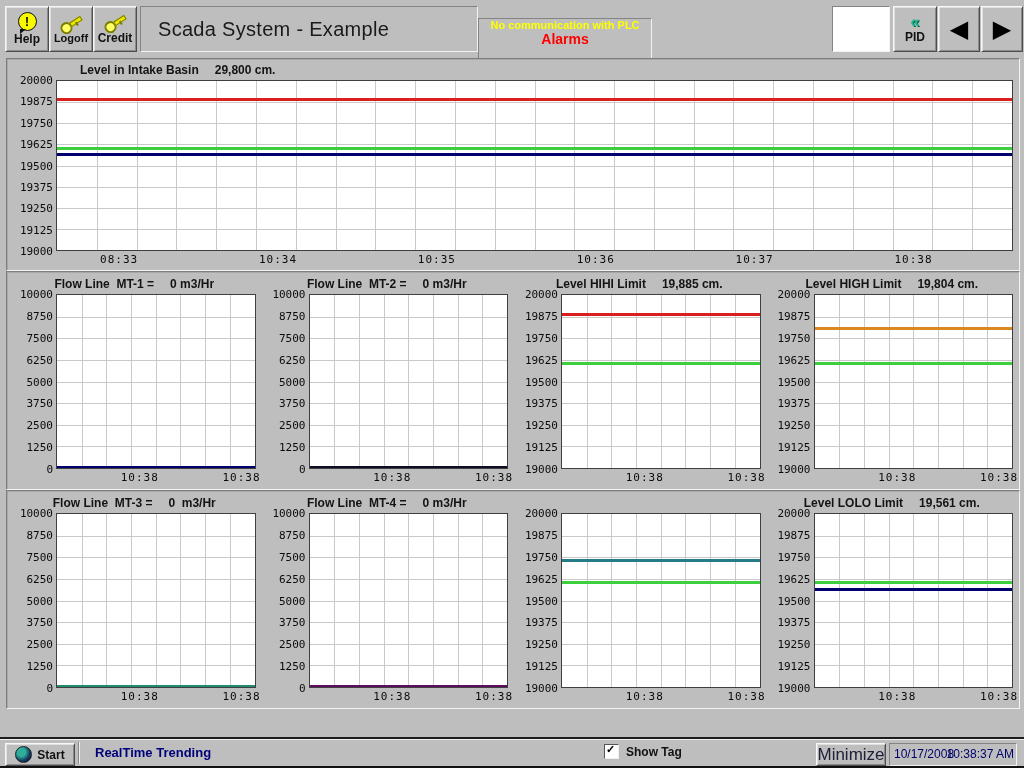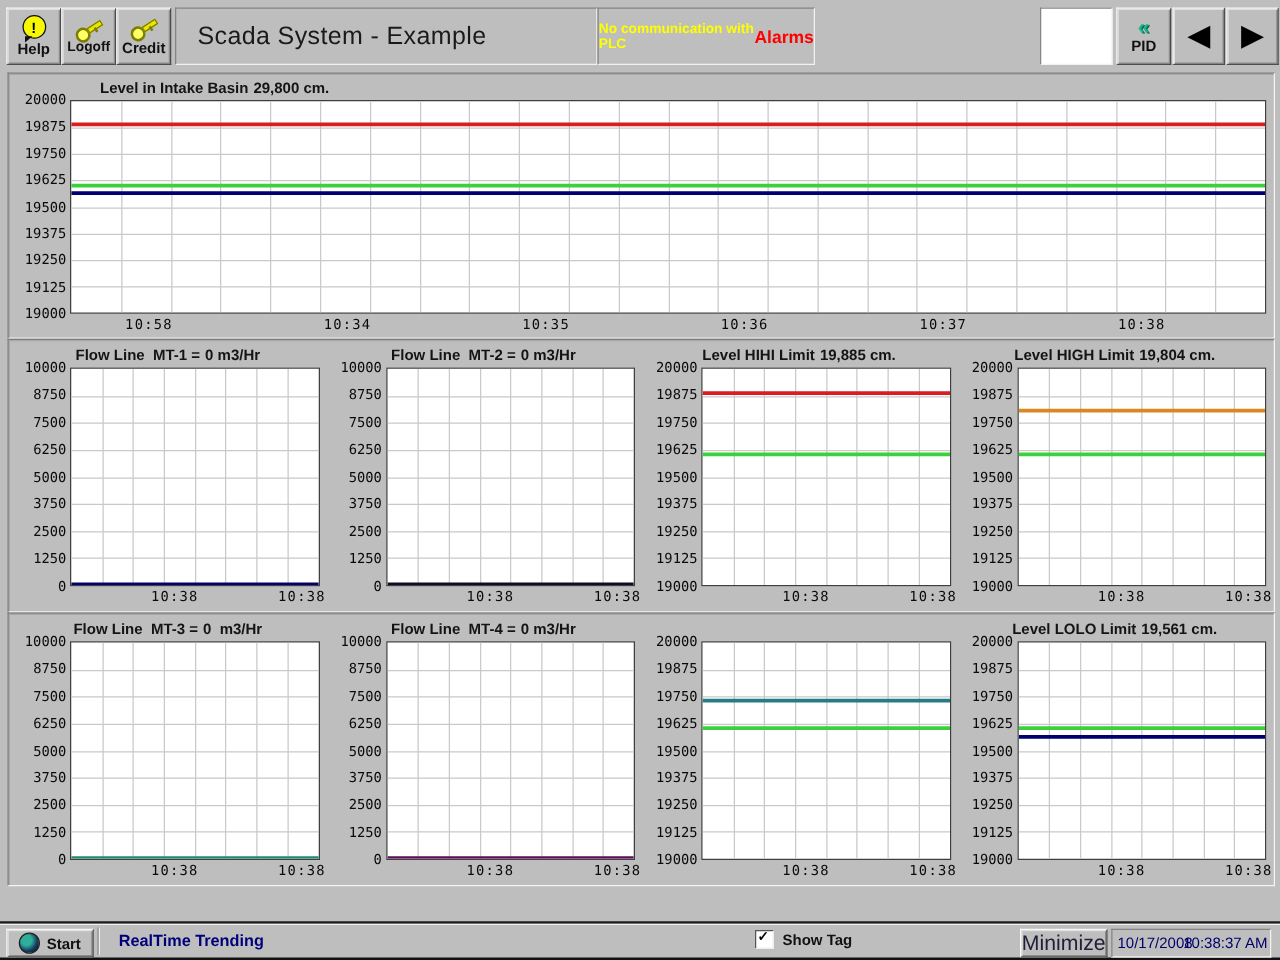--- a/index.html
+++ b/index.html
@@ -20,21 +20,21 @@
   .btn-logoff .lbl{font-size:11px;}
   .btn-credit{left:93px;width:42px;}
   .help-icon{position:relative;width:17px;height:17px;background:#f8f800;border:1px solid #111;border-radius:50%;display:flex;align-items:center;justify-content:center;font-weight:bold;font-size:12px;color:#000;}
   .help-icon:after{content:"";position:absolute;left:1px;bottom:-4px;width:0;height:0;border-left:6px solid #111;border-bottom:5px solid transparent;}
   .key-icon{position:relative;width:24px;height:14px;transform:rotate(-33deg);margin-top:3px;}
   .key-ring{position:absolute;left:0;top:2px;width:8px;height:8px;border:2px solid #7c7c00;border-radius:50%;background:#ffff66;}
   .key-stem{position:absolute;left:11px;top:5px;width:11px;height:3px;background:#e8e800;border:1px solid #7c7c00;}
   .key-tooth{position:absolute;left:16px;top:8px;width:2px;height:4px;background:#7c7c00;}
   .title-panel{position:absolute;left:140px;top:6px;width:336px;height:44px;display:flex;align-items:center;}
   .title-panel .app-title{font-size:20px;color:#1a1a1a;padding-left:17px;letter-spacing:.3px;}
-  .warn-panel{position:absolute;left:478px;top:6px;width:172px;height:44px;display:flex;flex-direction:row;align-items:center;justify-content:center;}
+  .warn-panel{position:absolute;left:478px;top:18px;width:172px;height:44px;display:flex;flex-direction:column;align-items:center;justify-content:flex-start;}
   .warn-plc{font-size:11px;font-weight:bold;color:#ffff00;}
   .warn-alarms{font-size:14px;font-weight:bold;color:#ff0000;}
   .user-panel{position:absolute;left:656px;top:6px;width:170px;height:44px;font-size:12px;}
   .user-row{display:flex;padding:3px 0 0 7px;}
   .user-row .ul{width:82px;font-weight:bold;color:#00006b;}
   .user-row .uv{color:#993b3b;}
   .blank-box{position:absolute;left:832px;top:6px;width:56px;height:44px;background:#ffffff;}
   .btn-pid{left:893px;width:42px;}
   .pid-chev{font-size:17px;font-weight:bold;color:#19b596;text-shadow:1px 1px 0 #063;line-height:14px;}
   .btn-arrow{display:flex;align-items:center;justify-content:center;}
@@ -43,21 +43,21 @@
   .arrow-glyph{font-size:24px;color:#000;line-height:1;}
 
   
   .panel-top{top:58px;height:209px;padding:1px;}
   .panel-mid{top:271px;height:213px;display:flex;padding:2px 1px;}
   .panel-bot{top:490px;height:213px;display:flex;padding:2px 1px;}
   .panel-mid .chart,.panel-bot .chart{flex:1 1 0;min-width:0;}
   .panel-top .chart{width:100%;height:100%;}
 
   .chart{display:grid;grid-template-columns:48px 1fr;grid-template-rows:20px 1fr 18px;box-sizing:border-box;}
-  .chart-title{grid-column:1/3;display:flex;align-items:center;justify-content:center;gap:4px;font-size:12px;font-weight:bold;color:#141414;white-space:pre;}
+  .chart-title{grid-column:1/3;display:flex;align-items:center;justify-content:center;gap:16px;font-size:12px;font-weight:bold;color:#141414;white-space:pre;}
   .chart-title.left{justify-content:flex-start;padding-left:72px;}
   .ylabels{grid-column:1;grid-row:2;position:relative;}
   .ylabels span{position:absolute;right:3px;transform:translateY(-50%);font-family:"DejaVu Sans Mono",monospace;font-size:11px;color:#0a0a0a;}
   .plot{grid-column:2;grid-row:2;position:relative;background:#ffffff;border:1px solid #3f3f3f;margin-right:5px;overflow:hidden;}
   .plot i{position:absolute;display:block;}
   .vline{top:0;bottom:0;width:1px;background:#c9c9c9;}
   .hline{left:0;right:0;height:1px;background:#c9c9c9;}
   .series-line{position:absolute;left:0;right:0;}
   .xlabels{grid-column:2;grid-row:3;position:relative;margin-right:5px;}
   .xlabels span{position:absolute;top:2px;transform:translateX(-50%);font-family:"DejaVu Sans Mono",monospace;font-size:11px;color:#0a0a0a;letter-spacing:1px;}
@@ -174,21 +174,21 @@
           <i class="hline" style="top: 37.5%;"></i>
           <i class="hline" style="top: 50%;"></i>
           <i class="hline" style="top: 62.5%;"></i>
           <i class="hline" style="top: 75%;"></i>
           <i class="hline" style="top: 87.5%;"></i>
           <div class="series-line" style="background: rgb(216, 30, 30); height: 3px; bottom: calc(88.5% - 1px);"></div>
           <div class="series-line" style="background: rgb(60, 209, 60); height: 3px; bottom: calc(60% - 1px);"></div>
           <div class="series-line" style="background: rgb(0, 0, 110); height: 3px; bottom: calc(56.1% - 1px);"></div>
         </div>
         <div class="xlabels">
-          <span style="left: 6.6%;">10:58</span>
+          <span style="left: 6.6%;">08:33</span>
           <span style="left: 23.2%;">10:34</span>
           <span style="left: 39.8%;">10:35</span>
           <span style="left: 56.4%;">10:36</span>
           <span style="left: 73%;">10:37</span>
           <span style="left: 89.6%;">10:38</span>
         </div>
       </div>
   </div>
 
   <div class="panel panel-mid">

